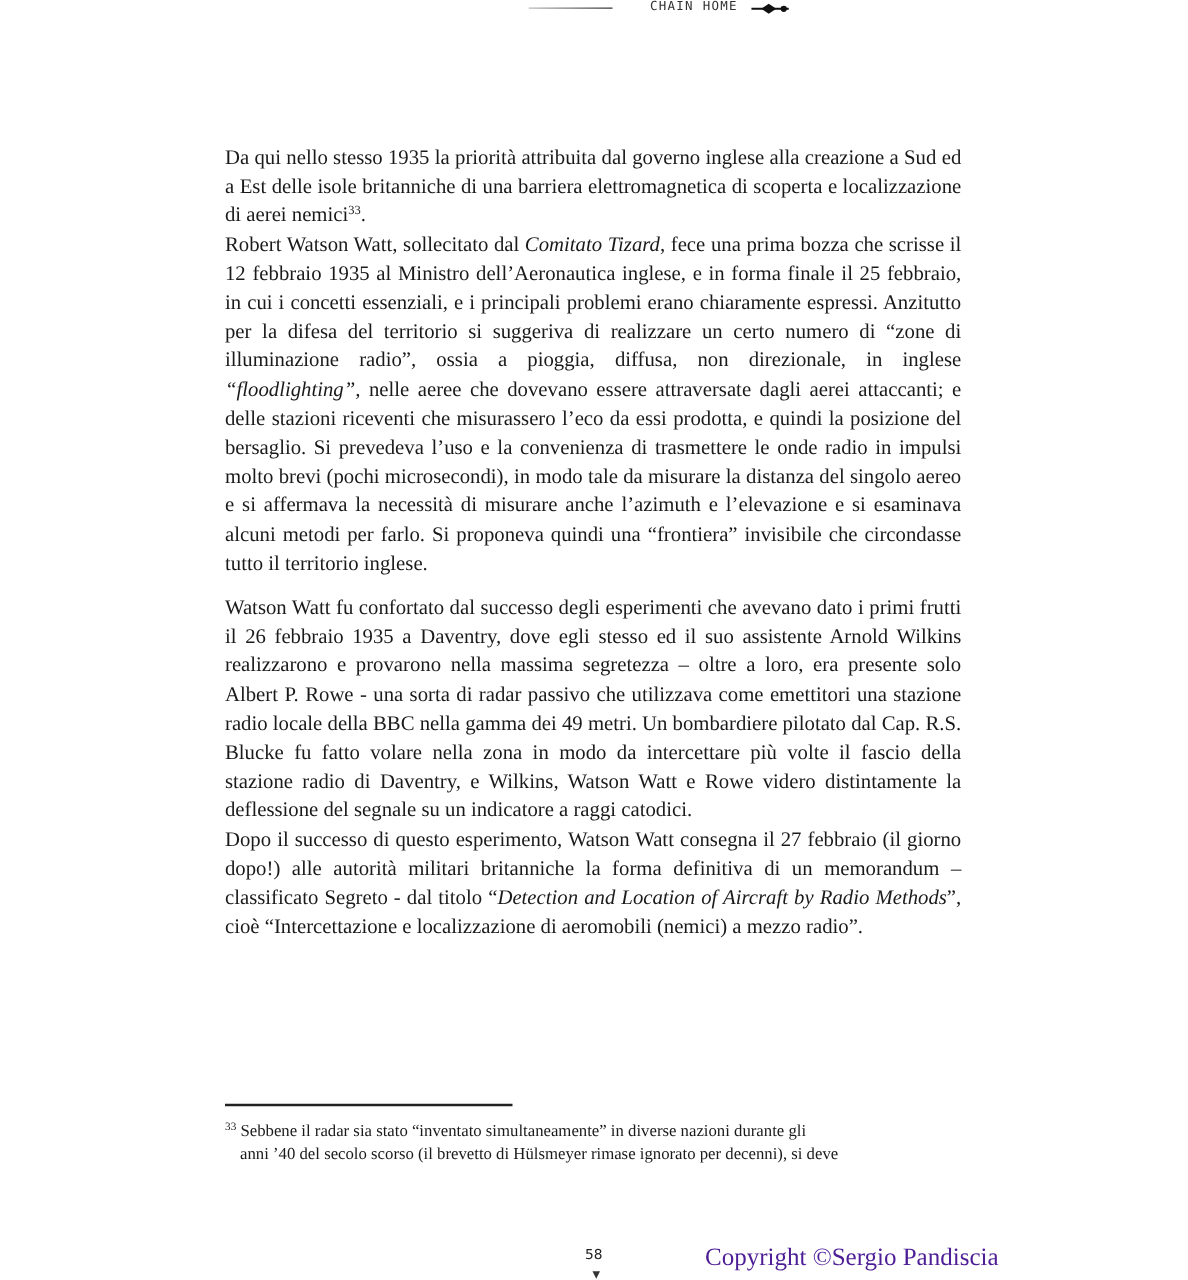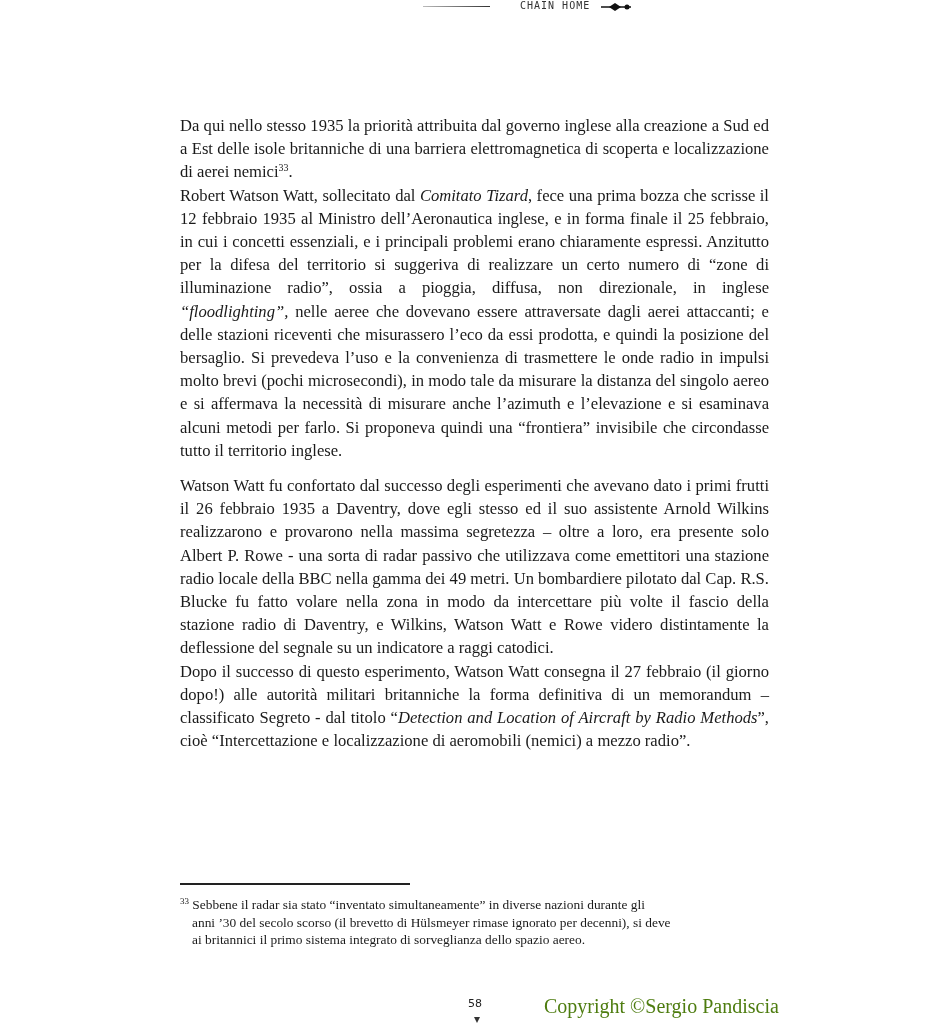--- a/index.html
+++ b/index.html
@@ -12,21 +12,21 @@
   .body-text p { margin: 0; }
   .body-text p.gap { margin-top: 12px; }
   sup { font-size: 10px; line-height: 0; vertical-align: 6px; }
   .fn-rule { position: absolute; left: 180px; top: 883px; width: 230px; height: 2px; background: #222; }
   .footnote { position: absolute; left: 180px; top: 893px; width: 540px; font-size: 13.4px; line-height: 17.5px; }
   .footnote .fn-line { white-space: nowrap; }
   .footnote .indent { padding-left: 12px; }
   .fn-num { font-size: 9px; vertical-align: 5px; }
   .page-num { position: absolute; left: 468px; top: 997px; font-family: "DejaVu Sans", sans-serif; font-size: 11px; color: #222; text-align: center; }
   .foot-orn { position: absolute; left: 430px; top: 1014px; width: 95px; height: 10px; }
-  .copyright { position: absolute; left: 544px; top: 995px; font-size: 20px; color: #4d7c0f; }
+  .copyright { position: absolute; left: 564px; top: 995px; font-size: 20px; color: #4c1d95; }
 </style>
 </head>
 <body>
 
 <div class="header">
   <div class="hdr-line-left"></div>
   <div class="hdr-title">CHAIN HOME</div>
   <svg class="hdr-orn" viewBox="0 0 150 10">
     <line x1="0" y1="5" x2="30" y2="5" stroke="#111" stroke-width="1.5"></line>
     <polygon points="8,5 14,1 20,5 14,9" fill="#111"></polygon>
@@ -44,22 +44,21 @@
 <div class="body-text">
   <p><span>Da qui nello stesso 1935 la priorità attribuita dal governo inglese alla creazione a Sud ed a Est delle isole britanniche di una barriera elettromagnetica di scoperta e localizzazione di aerei nemici</span><sup>33</sup><span>.</span></p>
   <p><span>Robert Watson Watt, sollecitato dal </span><i>Comitato Tizard</i><span>, fece una prima bozza che scrisse il 12 febbraio 1935 al Ministro dell’Aeronautica inglese, e in forma finale il 25 febbraio, in cui i concetti essenziali, e i principali problemi erano chiaramente espressi. Anzitutto per la difesa del territorio si suggeriva di realizzare un certo numero di “zone di illuminazione radio”, ossia a pioggia, diffusa, non direzionale, in inglese </span><i>“floodlighting”,</i><span> nelle aeree che dovevano essere attraversate dagli aerei attaccanti; e delle stazioni riceventi che misurassero l’eco da essi prodotta, e quindi la posizione del bersaglio. Si prevedeva l’uso e la convenienza di trasmettere le onde radio in impulsi molto brevi (pochi microsecondi), in modo tale da misurare la distanza del singolo aereo e si affermava la necessità di misurare anche l’azimuth e l’elevazione e si esaminava alcuni metodi per farlo. Si proponeva quindi una “frontiera” invisibile che circondasse tutto il territorio inglese.</span></p>
   <p class="gap">Watson Watt fu confortato dal successo degli esperimenti che avevano dato i primi frutti il 26 febbraio 1935 a Daventry, dove egli stesso ed il suo assistente Arnold Wilkins realizzarono e provarono nella massima segretezza – oltre a loro, era presente solo Albert P. Rowe - una sorta di radar passivo che utilizzava come emettitori una stazione radio locale della BBC nella gamma dei 49 metri. Un bombardiere pilotato dal Cap. R.S. Blucke fu fatto volare nella zona in modo da intercettare più volte il fascio della stazione radio di Daventry, e Wilkins, Watson Watt e Rowe videro distintamente la deflessione del segnale su un indicatore a raggi catodici.</p>
   <p><span>Dopo il successo di questo esperimento, Watson Watt consegna il 27 febbraio (il giorno dopo!) alle autorità militari britanniche la forma definitiva di un memorandum – classificato Segreto - dal titolo “</span><i>Detection and Location of Aircraft by Radio Methods</i><span>”, cioè “Intercettazione e localizzazione di aeromobili (nemici) a mezzo radio”.</span></p>
 </div>
 
 <div class="fn-rule"></div>
 <div class="footnote">
   <div class="fn-line"><span class="fn-num">33</span><span> Sebbene il radar sia stato “inventato simultaneamente” in diverse nazioni durante gli</span></div>
-  <div class="fn-line indent">anni ’30 del secolo scorso (il brevetto di Hülsmeyer rimase ignorato per decenni), si deve</div>
-  <div class="fn-line indent">ai britannici il primo sistema integrato di sorveglianza dello spazio aereo.</div>
+  <div class="fn-line indent">anni ’40 del secolo scorso (il brevetto di Hülsmeyer rimase ignorato per decenni), si deve</div>
 </div>
 
 <div class="page-num">58</div>
 <svg class="foot-orn" viewBox="0 0 95 10">
   <defs>
       <linearGradient id="g2" x1="0" x2="1">
         <stop offset="0" stop-color="#eee"></stop>
         <stop offset="0.5" stop-color="#222"></stop>
         <stop offset="1" stop-color="#eee"></stop>
       </linearGradient>

